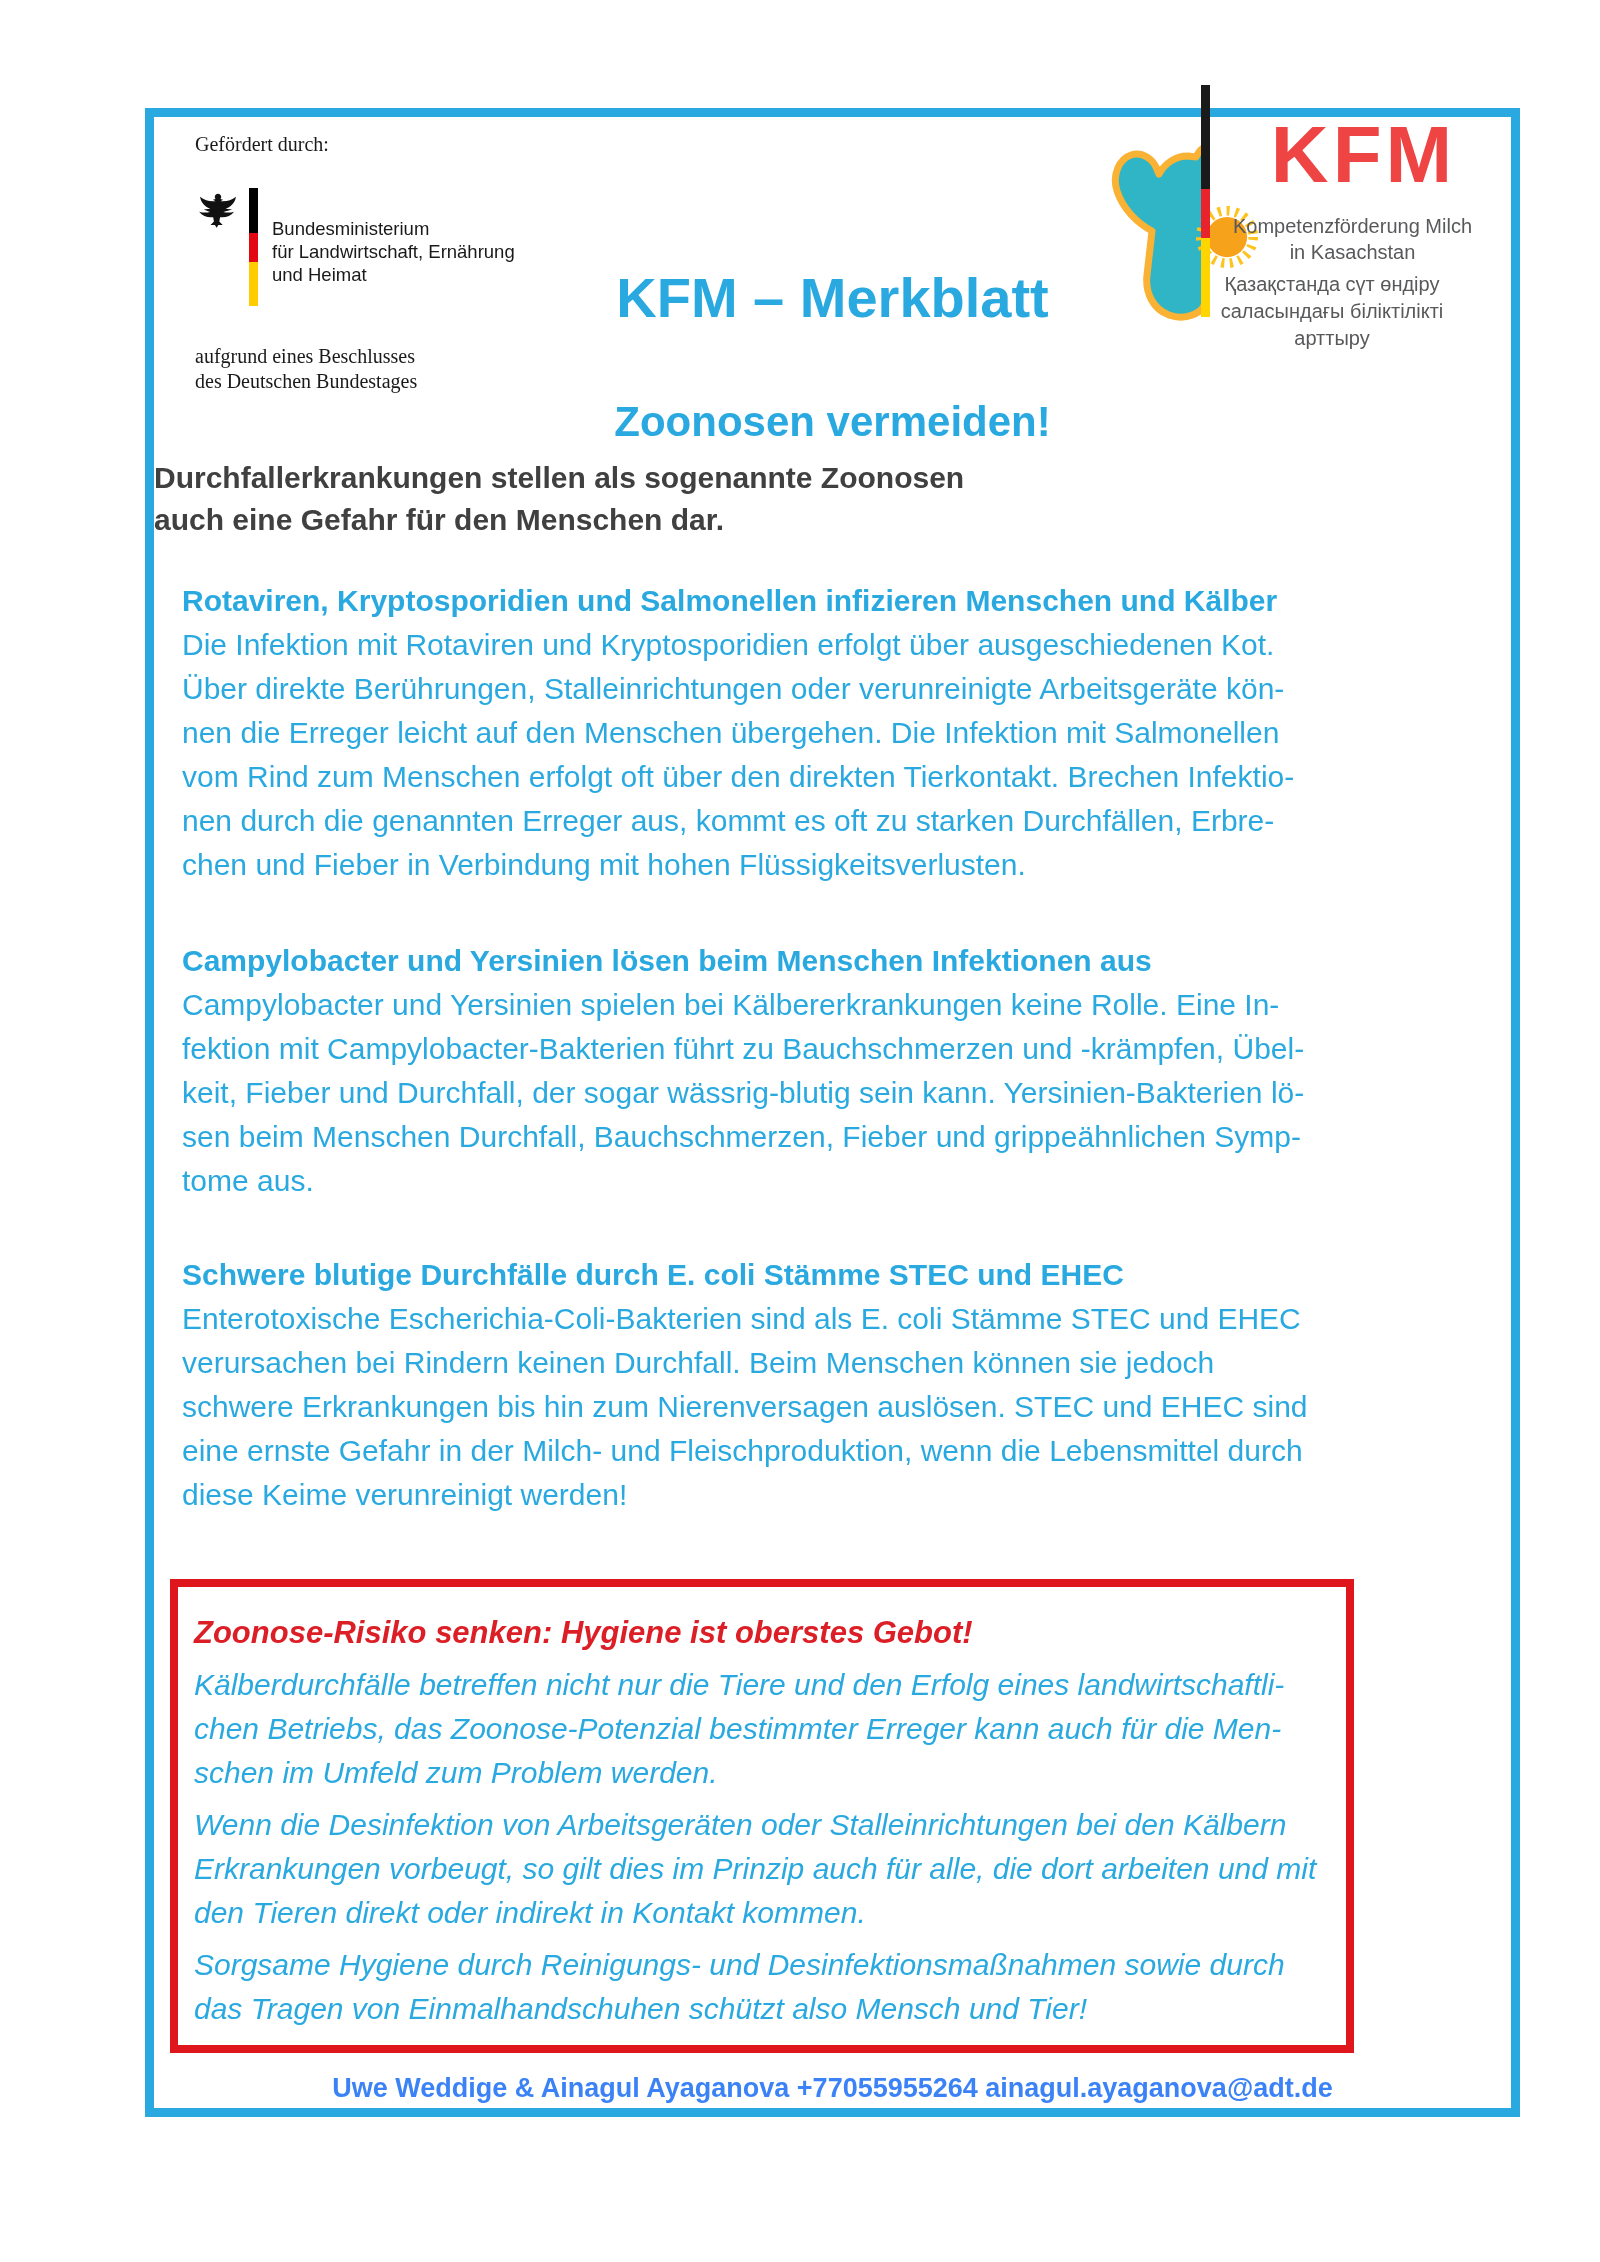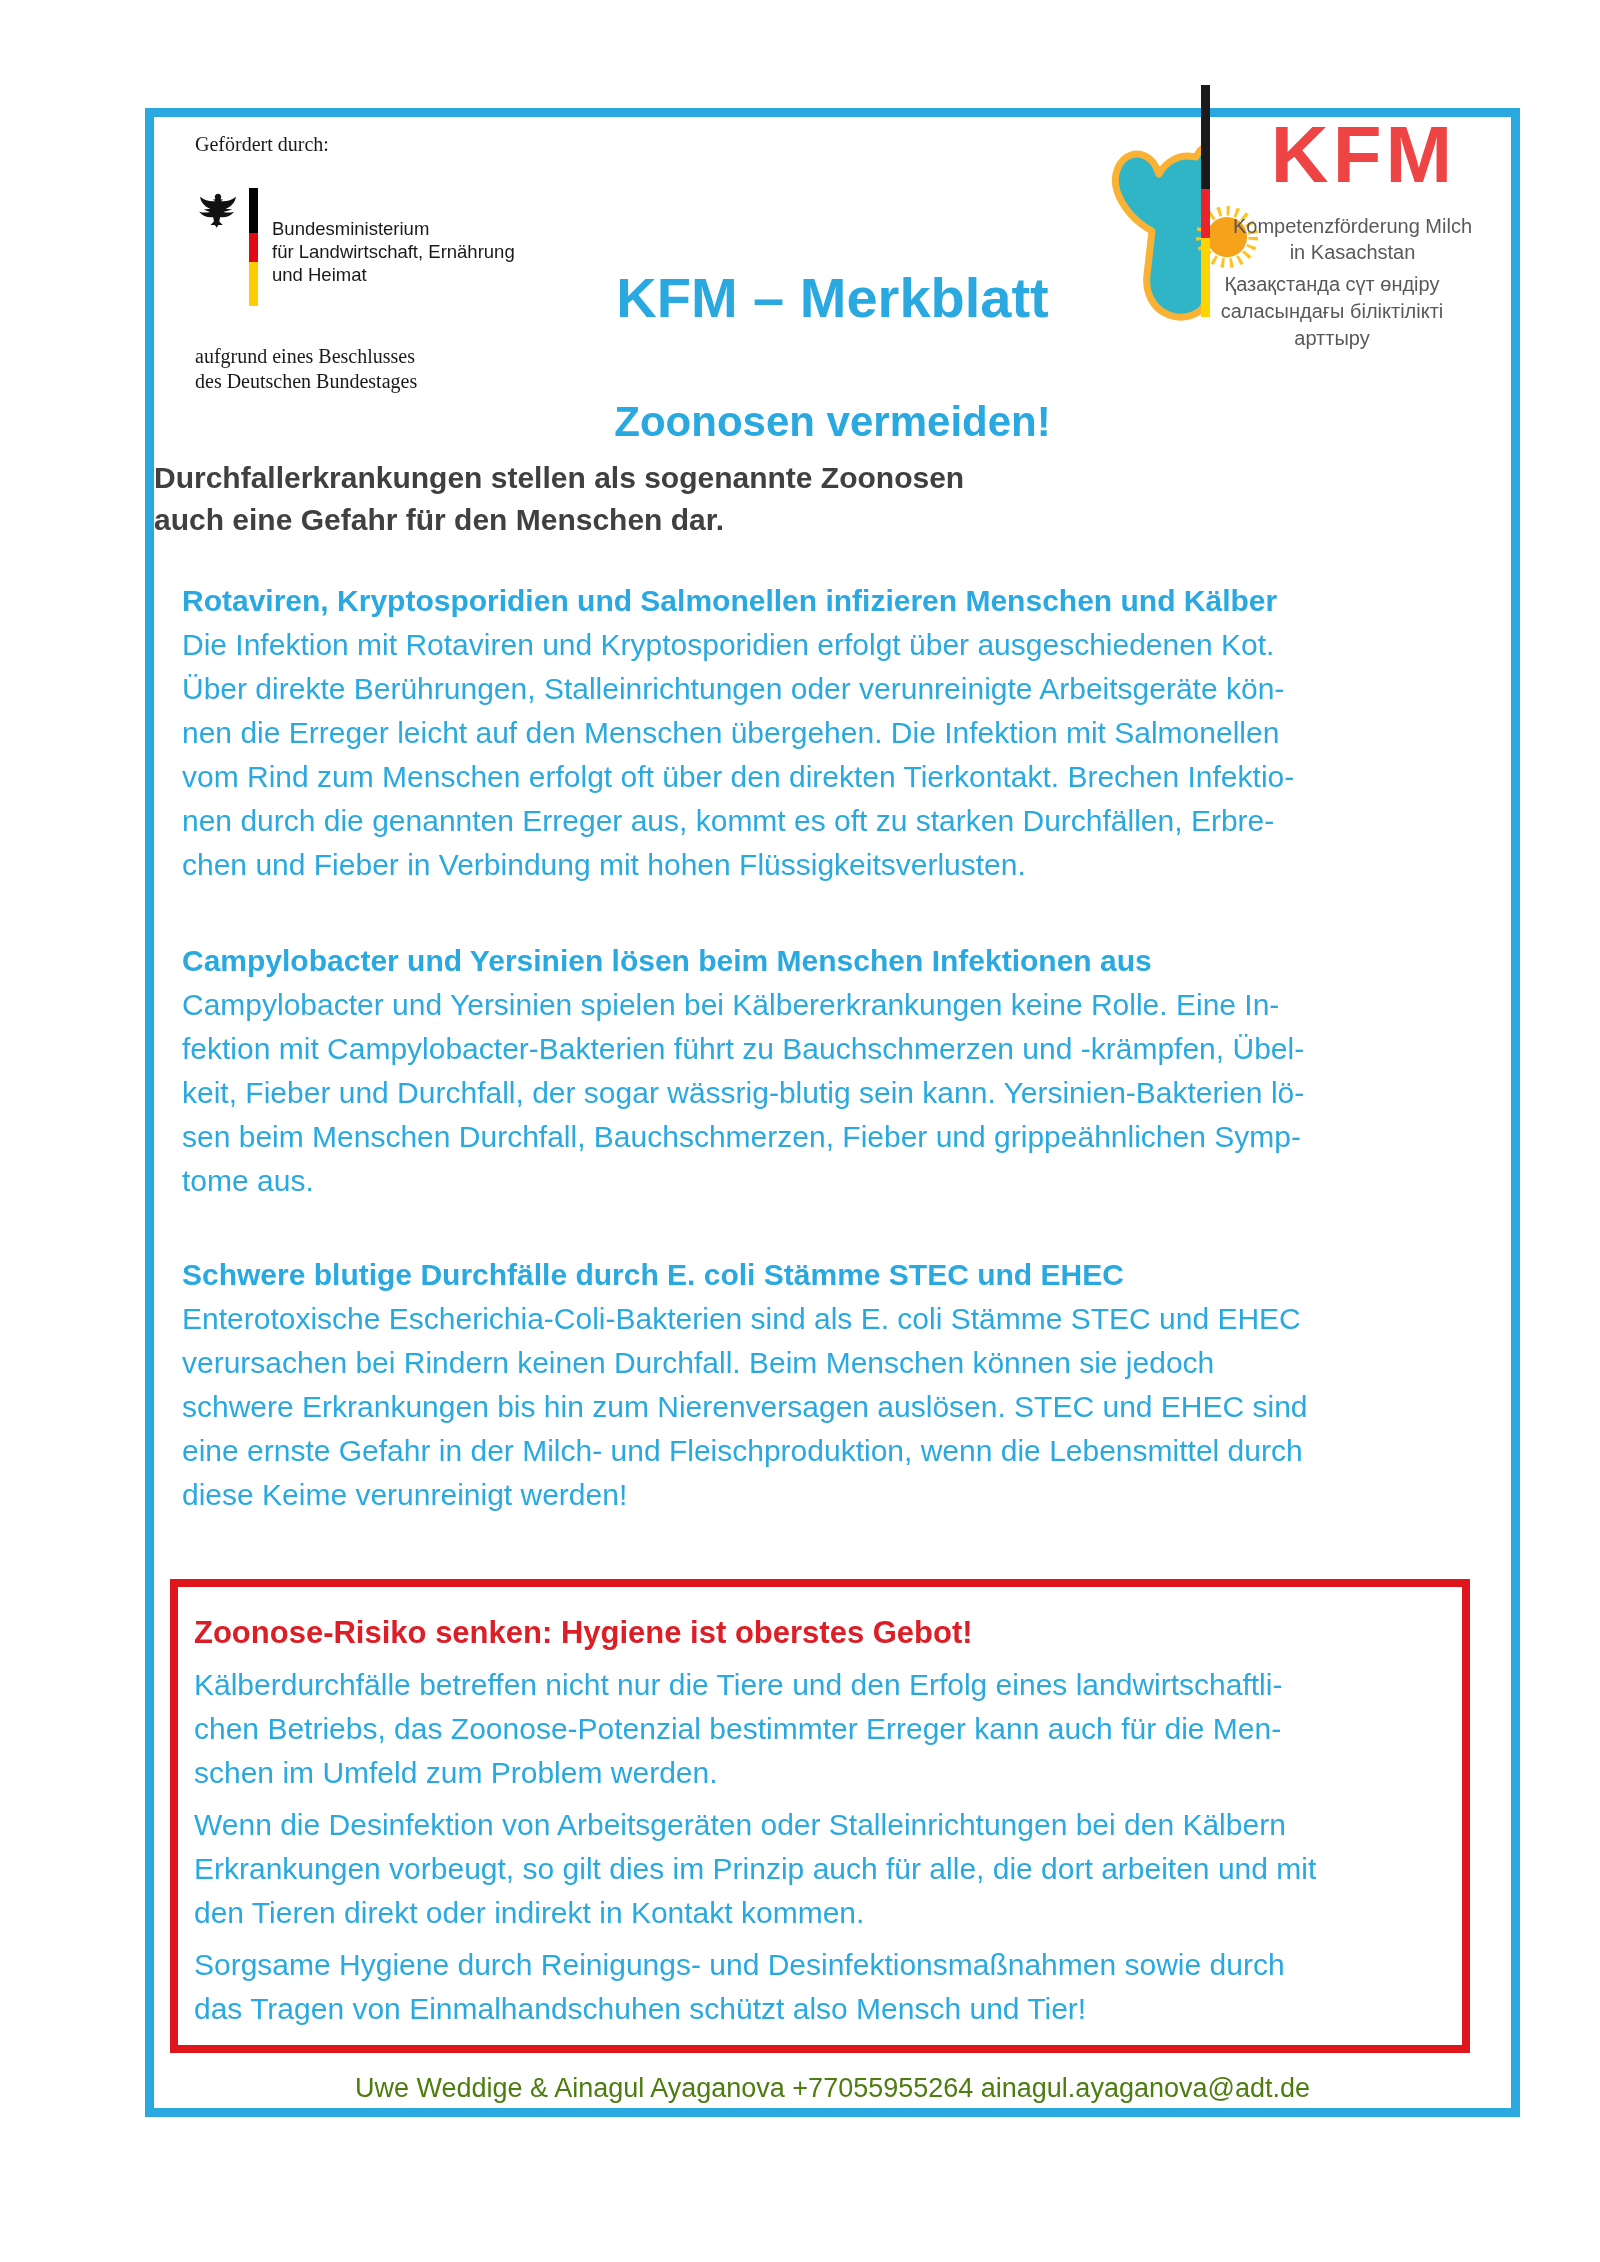--- a/index.html
+++ b/index.html
@@ -43,28 +43,28 @@
   
   .main{position:absolute;left:28px;top:462px;width:1286px;
         font-size:30px;line-height:44px;color:#29A9E0;}
   .sec-h{font-weight:bold;margin:0;}
   .sec-b{margin:0;}
   .sec1{margin-bottom:52px;}
   .sec2{margin-bottom:50px;}
   .sec3{margin-bottom:0;}
 
   
-  .alert{margin-top:62px;margin-left:-12px;width:1300px;box-sizing:border-box;
-         border:8px solid #E0161D;padding:16px 12px 14px 16px;}
+  .alert{margin-top:62px;margin-left:-12px;width:1184px;box-sizing:border-box;
+         border:8px solid #E0161D;padding:16px 12px 14px 16px;font-style:italic;}
   .alert-h{font-weight:bold;color:#DC1F26;margin:0;font-size:31px;}
   .alert p{margin:8px 0 0 0;}
 
   
   .footer{position:absolute;left:0;top:1956px;width:100%;text-align:center;
-          font-size:27px;color:#4d7c0f;}
+          font-size:27px;color:#3b82f6;font-weight:bold;}
 </style>
 </head>
 <body>
 
 <div class="page">
   <div class="frame">
 
     <div class="funder">
       <div class="gefoerdert">Gefördert durch:</div>
       <div class="bmel">

